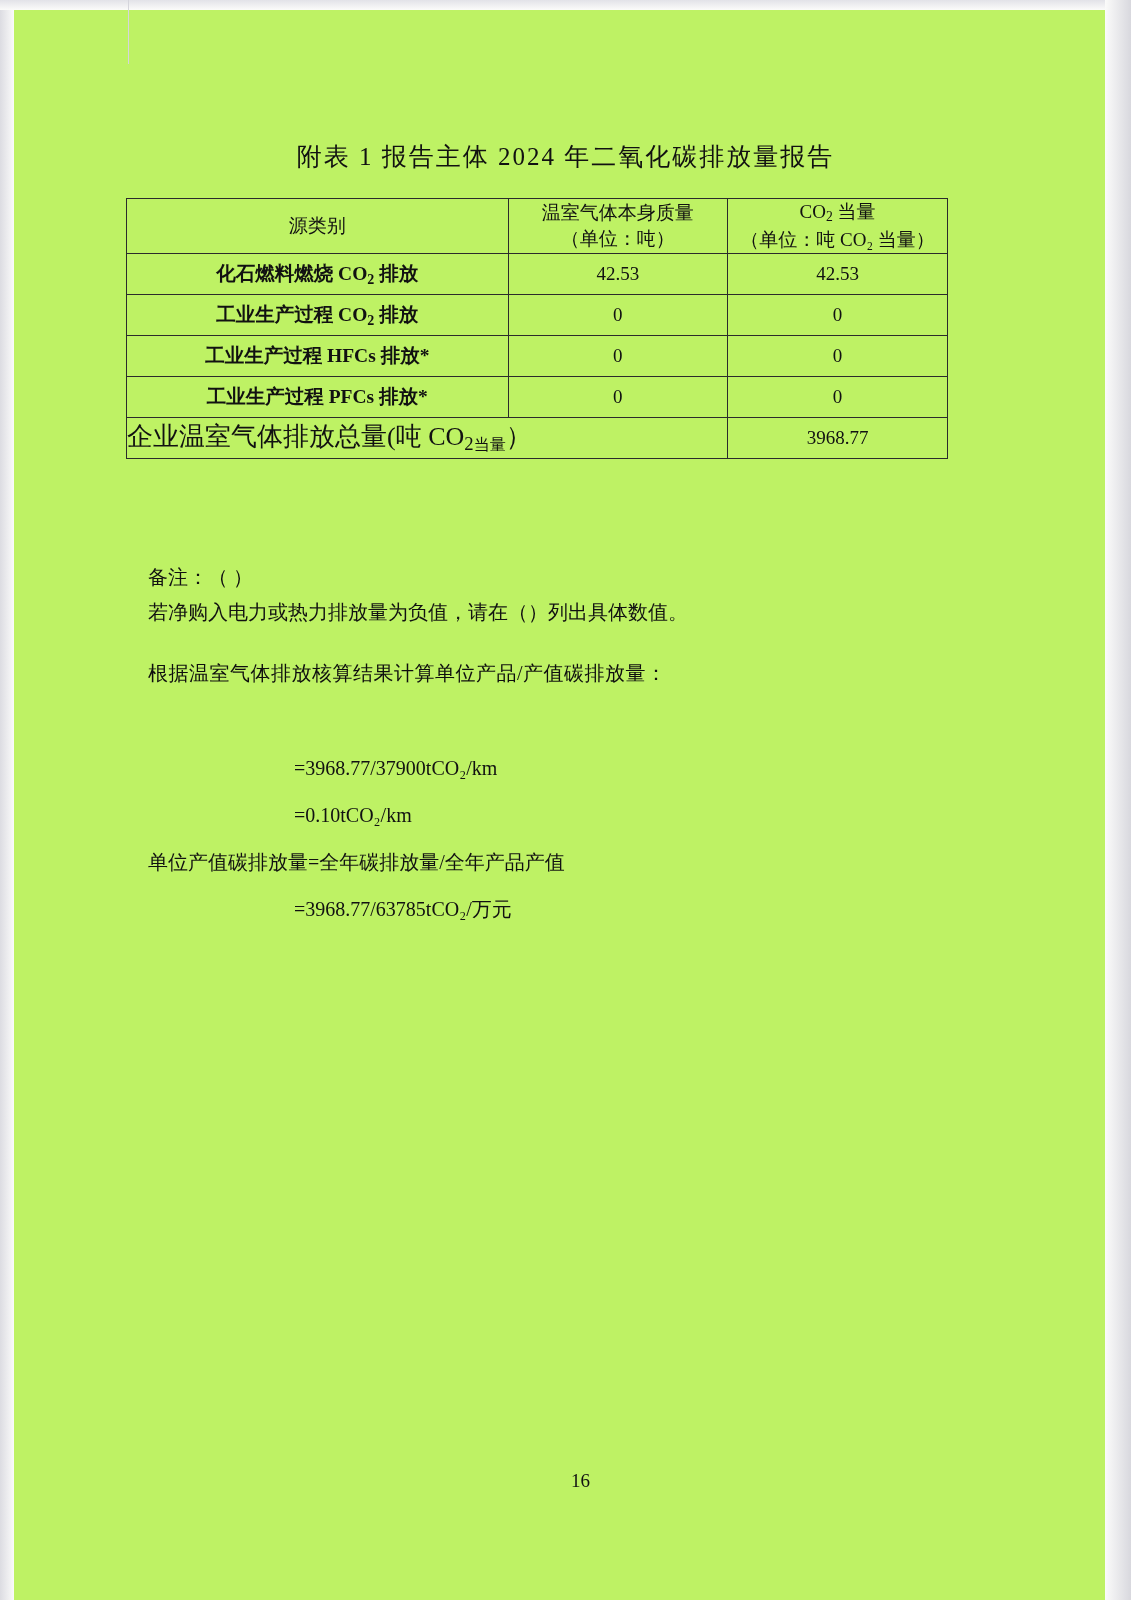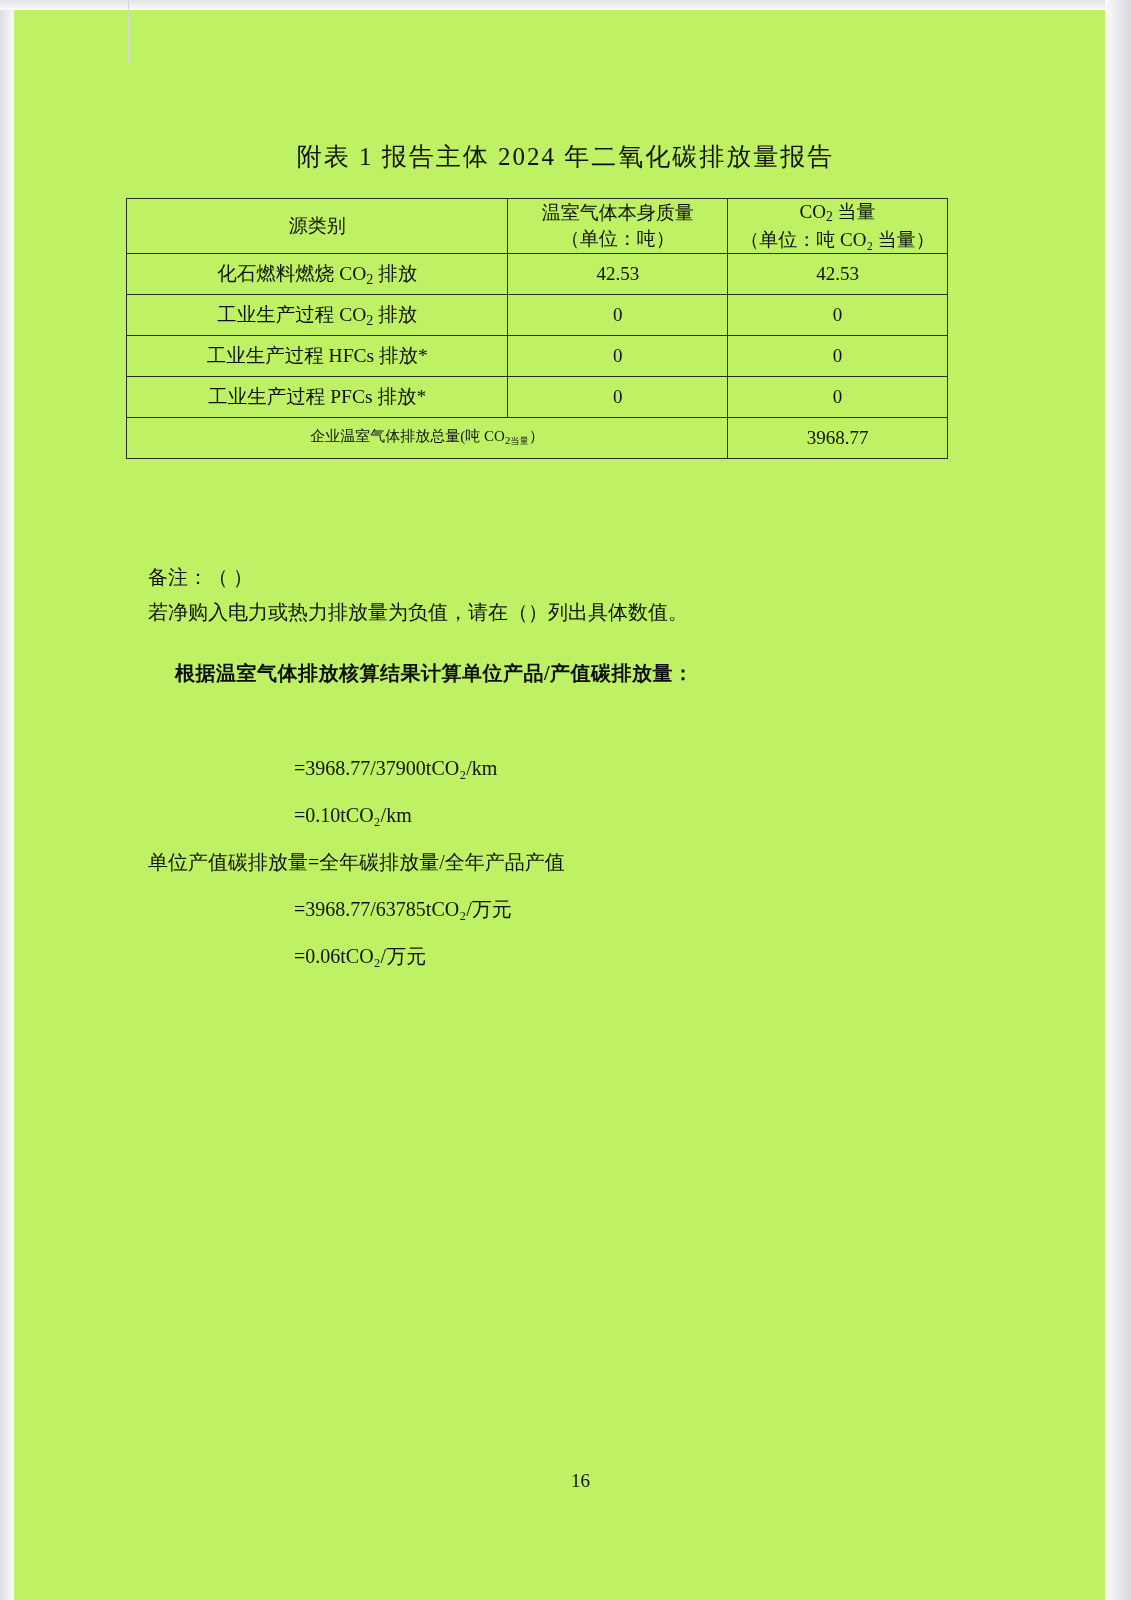--- a/index.html
+++ b/index.html
@@ -74,31 +74,32 @@
   .th-cell {
     text-align: center;
     line-height: 1.35;
     padding: 8px 4px;
     font-size: 19px;
   }
   .row-label {
     text-align: center;
     padding: 8px 10px;
     font-size: 19.5px;
+    font-weight: bold;
   }
   .row-val {
     text-align: center;
     font-size: 19px;
   }
   .col-label { width: 382px; }
   .col-mass { width: 220px; }
   .col-eq { width: 220px; }
   .total-label {
-    text-align: center;
-    font-size: 15px;
+    text-align: left;
+    font-size: 26px;
     padding: 8px 10px;
   }
   sub {
     font-size: 0.72em;
     vertical-align: -0.25em;
   }
   .sub-small {
     font-size: 0.62em;
     vertical-align: -0.3em;
   }
@@ -109,24 +110,23 @@
     width: 820px;
     font-size: 20px;
     line-height: 1.75;
     color: #111;
   }
   .bold-lead {
     position: absolute;
     left: 148px;
     top: 660px;
     font-size: 20px;
-    font-weight: bold;
+    font-weight: normal;
     letter-spacing: 0.5px;
     color: #0e0e0e;
-    margin-left: 27px;
   }
   .calc-block {
     position: absolute;
     left: 148px;
     top: 745px;
     width: 830px;
     font-size: 20px;
     line-height: 2.35;
     color: #111;
   }
@@ -213,19 +213,18 @@
       <div class="note-line2">若净购入电力或热力排放量为负值，请在（）列出具体数值。</div>
     </div>
 
     <div class="bold-lead">根据温室气体排放核算结果计算单位产品/产值碳排放量：</div>
 
     <div class="calc-block">
       <div class="calc-line indent">=3968.77/37900tCO₂/km</div>
       <div class="calc-line indent">=0.10tCO₂/km</div>
       <div class="calc-line">单位产值碳排放量=全年碳排放量/全年产品产值</div>
       <div class="calc-line indent">=3968.77/63785tCO₂/万元</div>
-      <div class="calc-line indent">=0.06tCO₂/万元</div>
     </div>
 
     <div class="page-number">16</div>
 
   </div>
 </div>
 
 </body></html>

